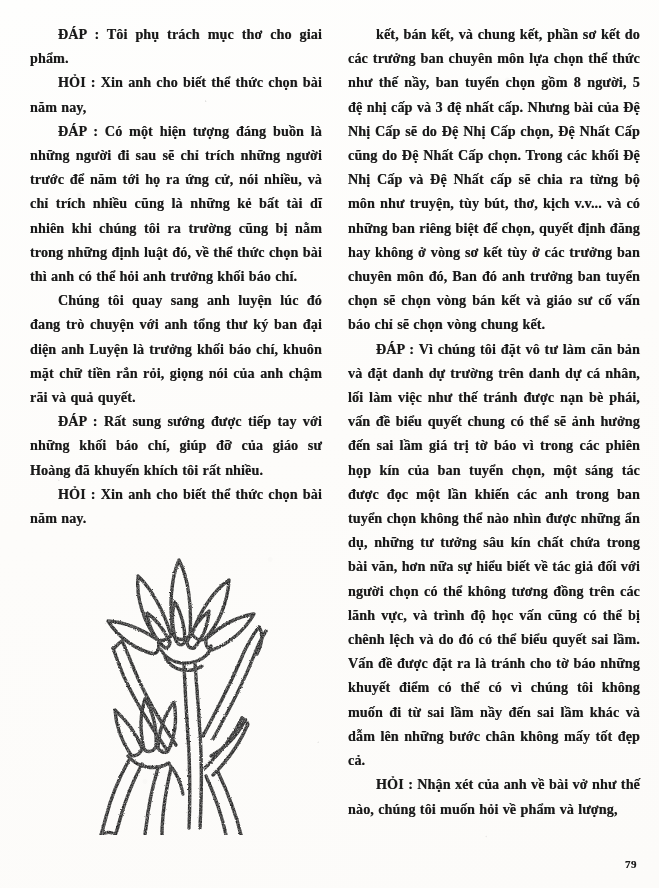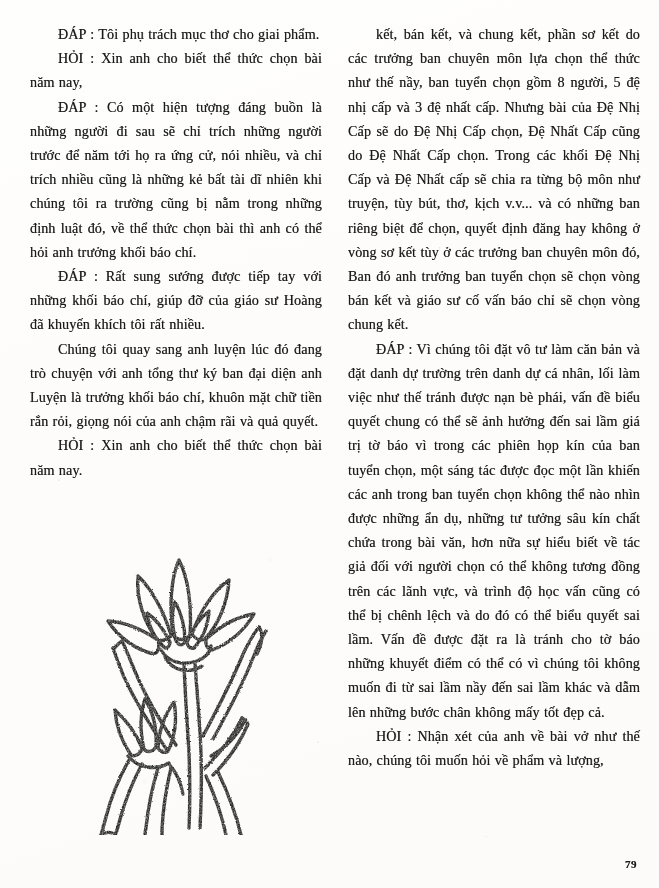--- a/index.html
+++ b/index.html
@@ -49,20 +49,21 @@
   .para + .para { margin-top: 0px; }
 
   
   .para, .page-number {
     text-shadow:
       0.35px 0 0 rgba(0,0,0,0.30),
       -0.25px 0.2px 0 rgba(0,0,0,0.18),
       0 0.35px 0.4px rgba(0,0,0,0.12);
     letter-spacing: 0.12px;
     word-spacing: 0.6px;
+    font-weight: bold;
   }
 
   
   .illustration {
     position: absolute;
     left: 72px;
     top: 540px;
     width: 215px;
     height: 295px;
     opacity: 0.97;
@@ -97,22 +98,22 @@
 </style>
 </head>
 <body>
 
 <div class="page">
 
   <div class="col col-left">
     <p class="para">ĐÁP : Tôi phụ trách mục thơ  cho  giai phẩm.</p>
     <p class="para">HỎI : Xin anh cho biết thể  thức chọn bài năm nay,</p>
     <p class="para">ĐÁP : Có một hiện tượng đáng  buồn là những người đi sau sẽ chỉ trích những người trước để năm tới họ ra ứng cử, nói nhiều, và chỉ trích nhiều cũng là những kẻ bất tài dĩ nhiên khi chúng tôi ra trường cũng bị nằm trong những định luật đó, về thể thức chọn bài thì anh có thể hỏi anh trưởng khối báo chí.</p>
+    <p class="para">Chúng tôi quay sang anh luyện lúc đó đang trò chuyện với anh tổng thư ký ban đại diện anh Luyện là trưởng khối báo chí, khuôn mặt chữ tiền rắn rỏi, giọng nói của anh chậm rãi và quả quyết.</p>
     <p class="para">ĐÁP : Rất sung sướng được tiếp tay với những khối báo chí, giúp đỡ của giáo sư Hoàng đã khuyến khích tôi rất nhiều.</p>
-    <p class="para">Chúng tôi quay sang anh luyện lúc đó đang trò chuyện với anh tổng thư ký ban đại diện anh Luyện là trưởng khối báo chí, khuôn mặt chữ tiền rắn rỏi, giọng nói của anh chậm rãi và quả quyết.</p>
     <p class="para">HỎI : Xin anh cho biết thể thức chọn bài năm nay.</p>
   </div>
 
   <div class="col col-right">
     <p class="para">kết, bán  kết, và chung kết, phần sơ kết do các  trưởng ban chuyên  môn lựa chọn thể thức như thế  nầy, ban tuyển chọn  gồm 8 người, 5 đệ nhị cấp và 3 đệ nhất cấp. Nhưng bài của Đệ Nhị Cấp sẽ do Đệ Nhị Cấp  chọn, Đệ Nhất Cấp cũng do Đệ  Nhất  Cấp  chọn. Trong các khối Đệ Nhị Cấp và Đệ Nhất  cấp sẽ chia ra từng bộ môn như truyện, tùy bút, thơ, kịch v.v... và có những  ban riêng biệt để chọn, quyết định đăng hay không ở  vòng sơ kết tùy ở các  trưởng ban chuyên  môn đó, Ban đó anh  trưởng ban tuyển  chọn sẽ chọn vòng bán kết và giáo  sư cố vấn báo chỉ sẽ chọn vòng chung kết.</p>
     <p class="para">ĐÁP : Vì chúng tôi đặt  vô tư làm căn bản và đặt danh dự  trường trên danh dự cá nhân, lối làm việc như thế  tránh  được nạn bè phái, vấn đề biểu quyết chung có thể sẽ ảnh hưởng đến sai lầm giá trị tờ báo vì trong các phiên họp kín của ban tuyển chọn, một sáng tác được đọc một  lần khiến  các anh trong ban  tuyển chọn  không thể nào nhìn được những ẩn dụ, những tư tưởng sâu kín chất chứa trong bài văn, hơn nữa sự hiểu biết về tác giả đối  với  người  chọn có thể không tương đồng trên các lãnh vực, và trình độ học vấn cũng có thể bị  chênh  lệch và do đó có  thể biểu quyết sai lầm. Vấn  đề được đặt ra là  tránh  cho  tờ  báo những khuyết điểm có thể  có vì chúng tôi không muốn đi từ sai lầm nầy đến sai lầm khác và dẫm lên những bước chân  không mấy tốt đẹp cả.</p>
     <p class="para">HỎI : Nhận xét của anh  về bài vở như thế nào, chúng tôi muốn hỏi về phẩm và lượng,</p>
   </div>
 
   <div class="illustration">

